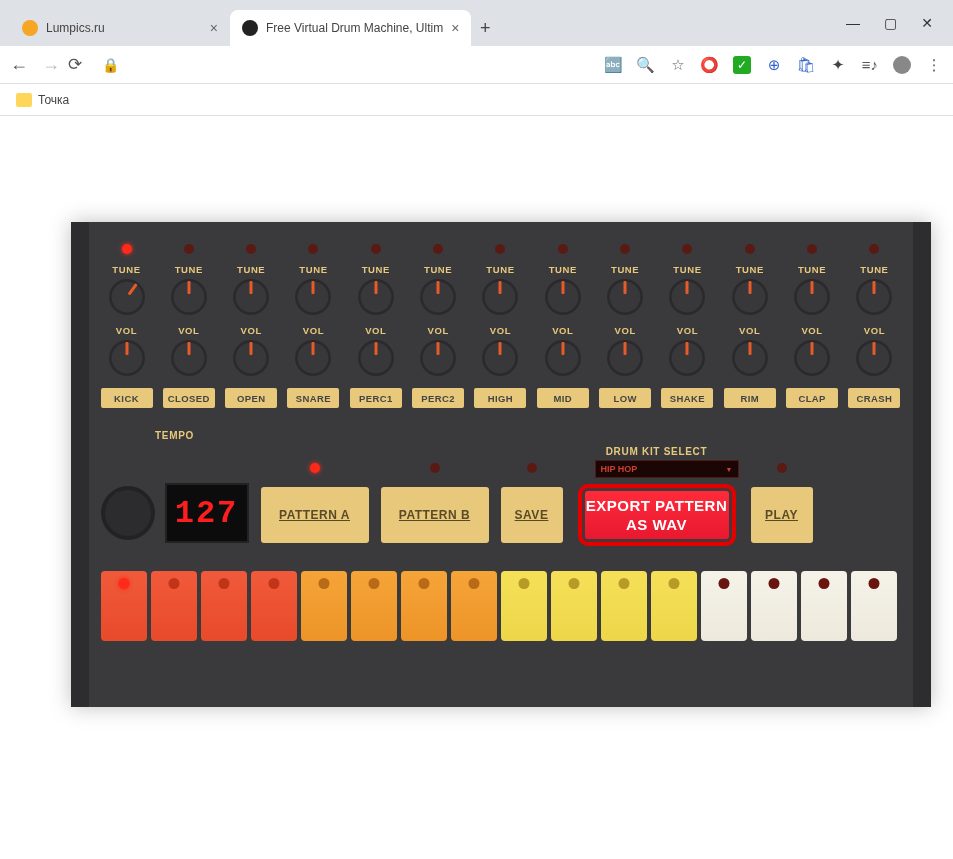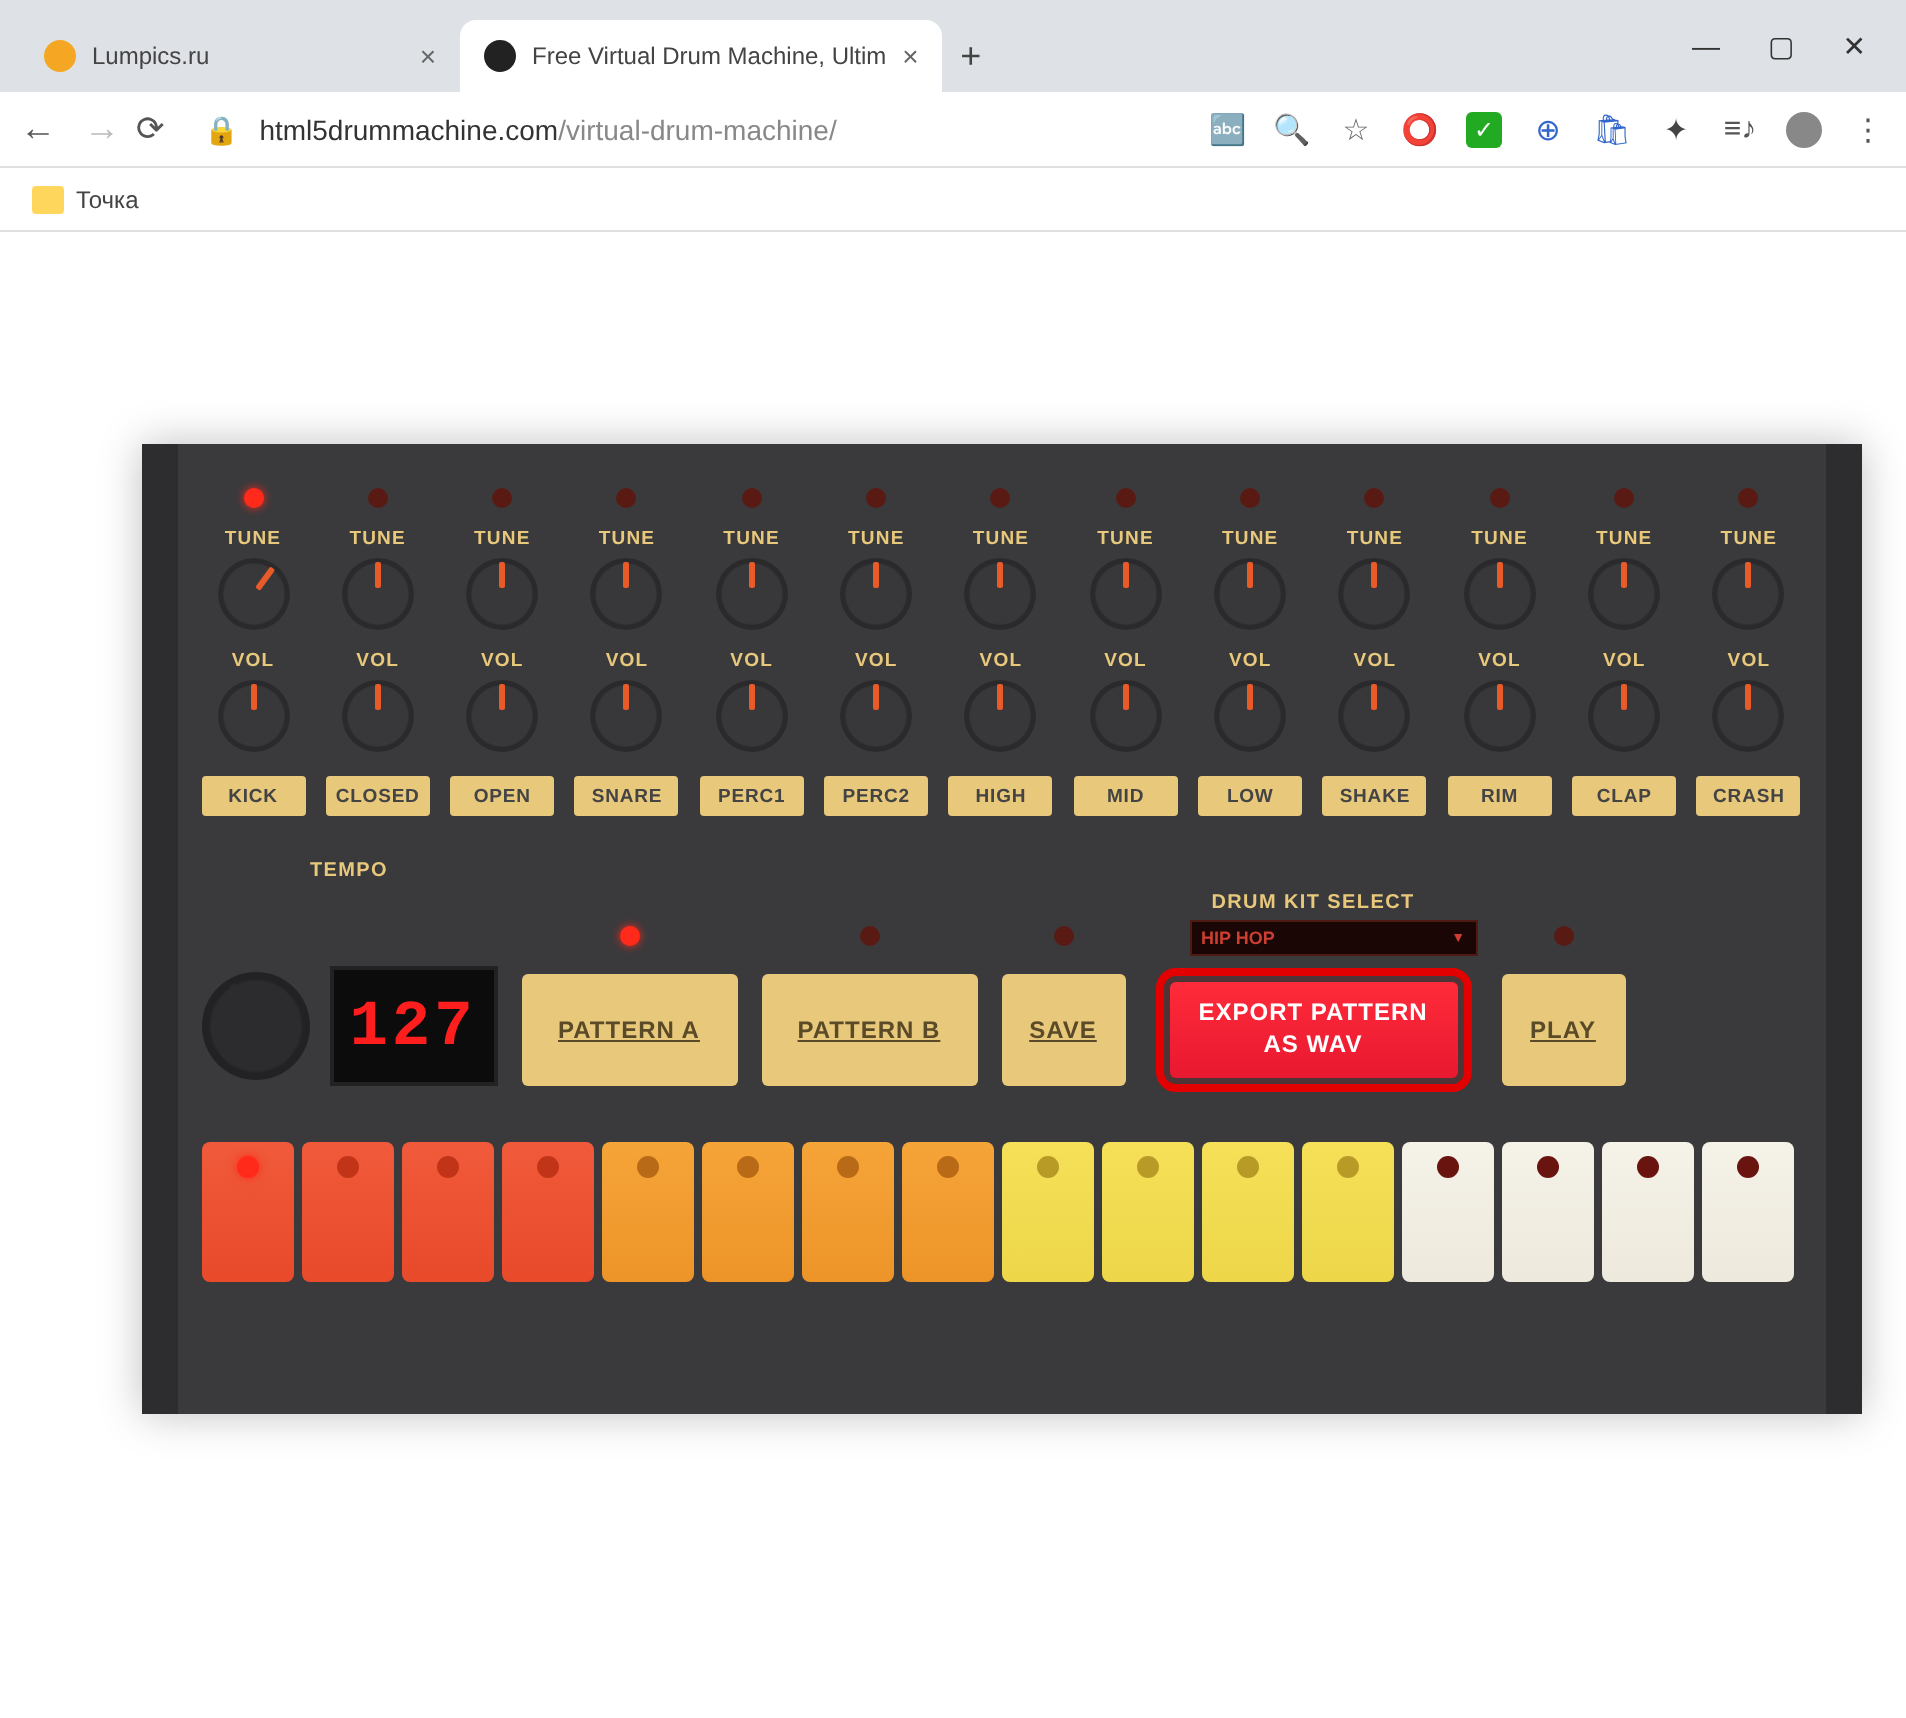--- a/index.html
+++ b/index.html
@@ -62,21 +62,21 @@
 .big-led.on { background: #ff2a1a; box-shadow: 0 0 5px #ff2a1a; }
 .big-btn { height: 56px; background: #e8c87b; color: #5a4a28; font-size: 12px; font-weight: bold; letter-spacing: .5px; display: flex; align-items: center; justify-content: center; border-radius: 3px; text-decoration: underline; }
 .w110 { width: 108px; }
 .w64 { width: 62px; }
 
 .kit-label { font-size: 10px; font-weight: bold; color: #e8c87b; letter-spacing: .7px; margin-bottom: 3px; }
 .kit-select { width: 144px; height: 18px; background: #1a0604; border: 1px solid #4d1a14; color: #cc3e32; font-size: 9px; font-family: monospace; font-weight: bold; padding: 0 5px; display: flex; align-items: center; justify-content: space-between; margin-bottom: 3px; margin-left: 20px; }
 .kit-select span:last-child { font-size:7px; }
 
 .export-highlight { width: 158px; padding: 3px; border: 4px solid #e20000; border-radius: 10px; background: rgba(255,0,0,.1); position: relative; top: 3px; }
-.export-btn { height: 48px; background: linear-gradient(#ff2b3a, #e81830); color: #fff; font-size: 12px; font-weight: bold; letter-spacing: .5px; text-align: center; display: flex; align-items: center; justify-content: center; border-radius: 3px; line-height: 1.3; }
+.export-btn { height: 48px; background: linear-gradient(#ff2b3a, #e81830); color: #fff; font-size: 15px; font-weight: bold; letter-spacing: .5px; text-align: center; display: flex; align-items: center; justify-content: center; border-radius: 3px; line-height: 1.3; }
 
 .steps-row { display: flex; gap: 4px; margin-top: 28px; padding: 0 2px; }
 .step { width: 46px; height: 70px; border-radius: 4px; position: relative; }
 .step-led { width: 11px; height: 11px; border-radius: 50%; position: absolute; top: 7px; left: 50%; transform: translateX(-50%); }
 .step.r { background: linear-gradient(#f05a3a, #e84a2a); }
 .step.r .step-led { background: #c23418; }
 .step.r.a .step-led { background: #ff2a1a; box-shadow: 0 0 4px #ff2a1a; }
 .step.o { background: linear-gradient(#f5a438, #ed9428); }
 .step.o .step-led { background: #b86a16; }
 .step.y { background: linear-gradient(#f5e058, #edd648); }
@@ -109,21 +109,20 @@
 </div>
 
 <div class="toolbar">
   <div class="nav-arrows">
     <span>←</span>
     <span class="disabled">→</span>
   </div>
   <span class="reload">⟳</span>
   <div class="address-bar">
     <span class="lock">🔒</span>
-    <span class="url-text"><span>html5drummachine.com</span><span style="color:#888">/virtual-drum-machine/</span></span>
   </div>
   <div class="ext-icons">
     <span style="color:#666">🔤</span>
     <span style="color:#666">🔍</span>
     <span style="color:#666">☆</span>
     <span style="color:#e33">⭕</span>
     <span style="background:#2a2;color:#fff;border-radius:3px;font-size:12px">✓</span>
     <span style="color:#36c">⊕</span>
     <span style="color:#36c">🛍</span>
     <span style="color:#444">✦</span>

